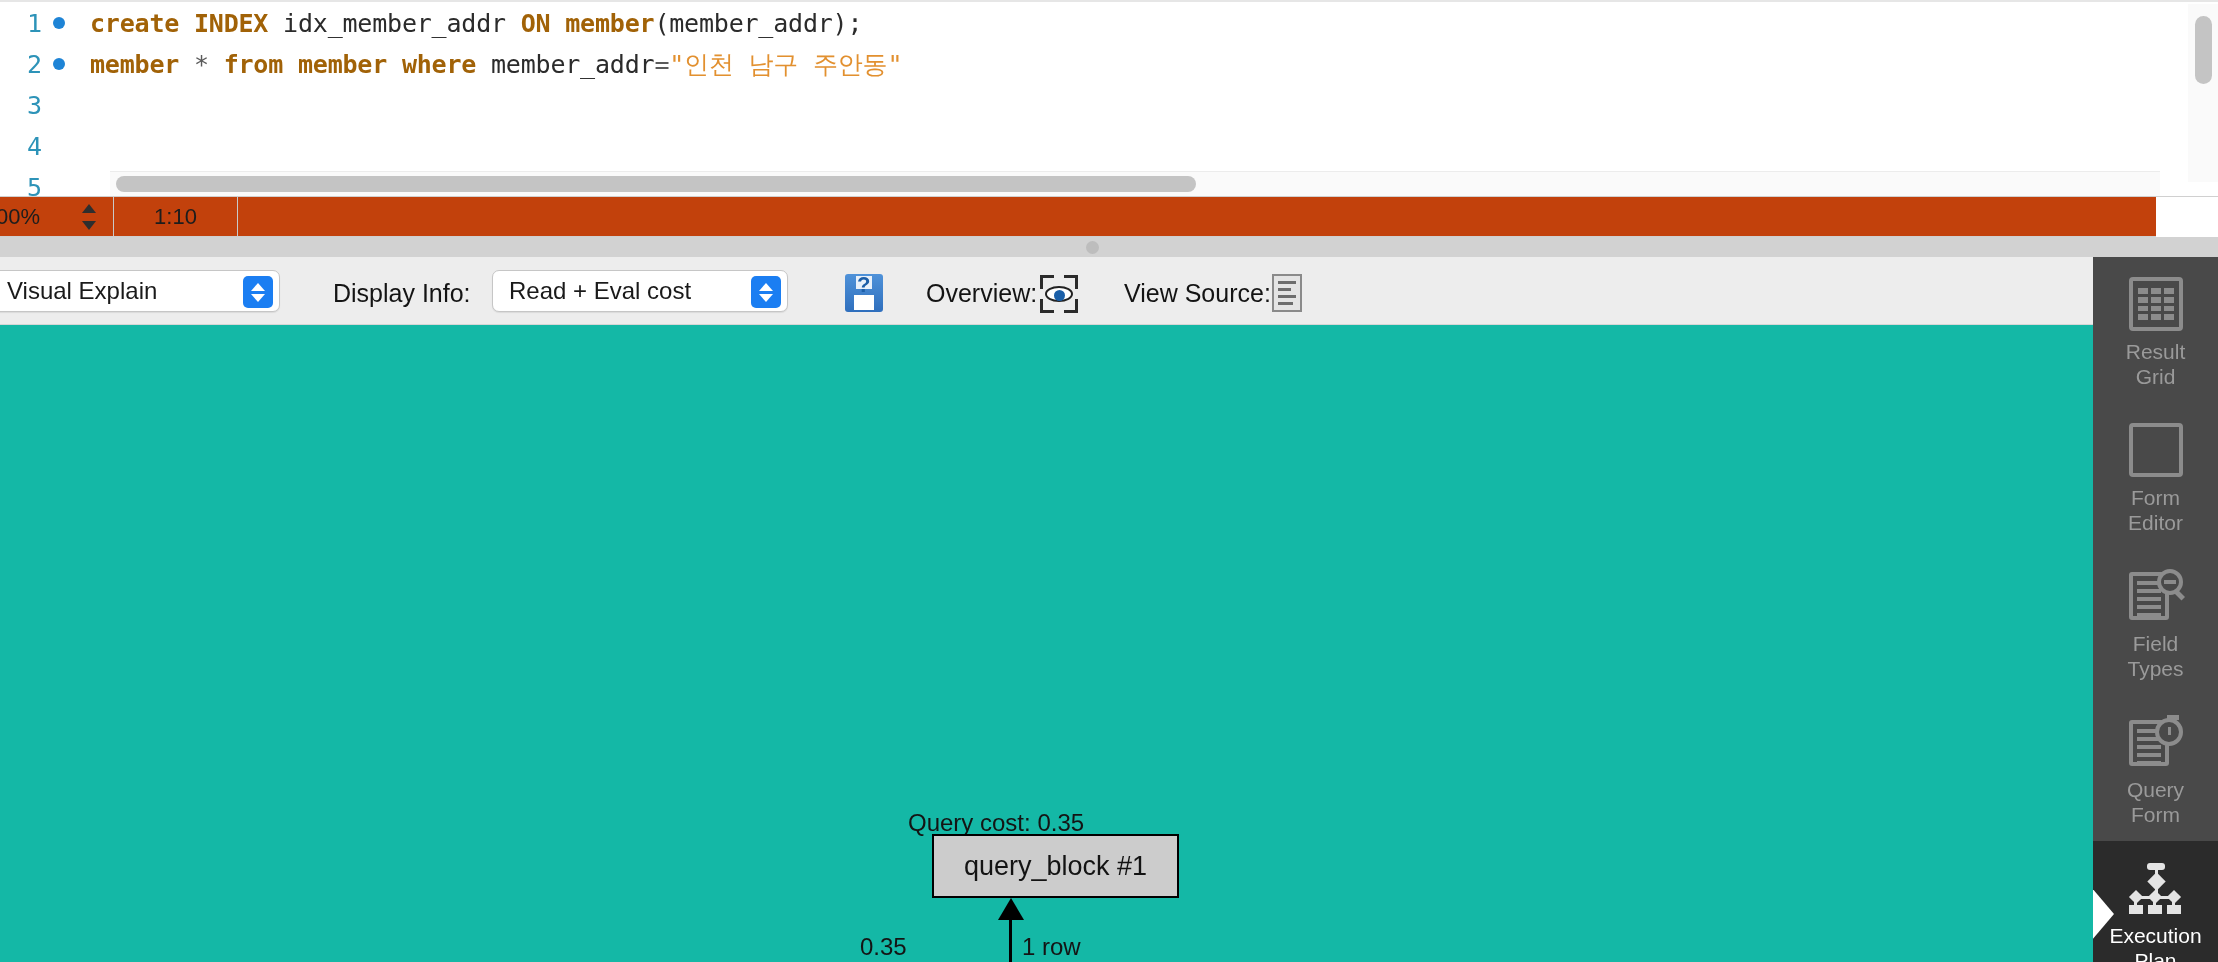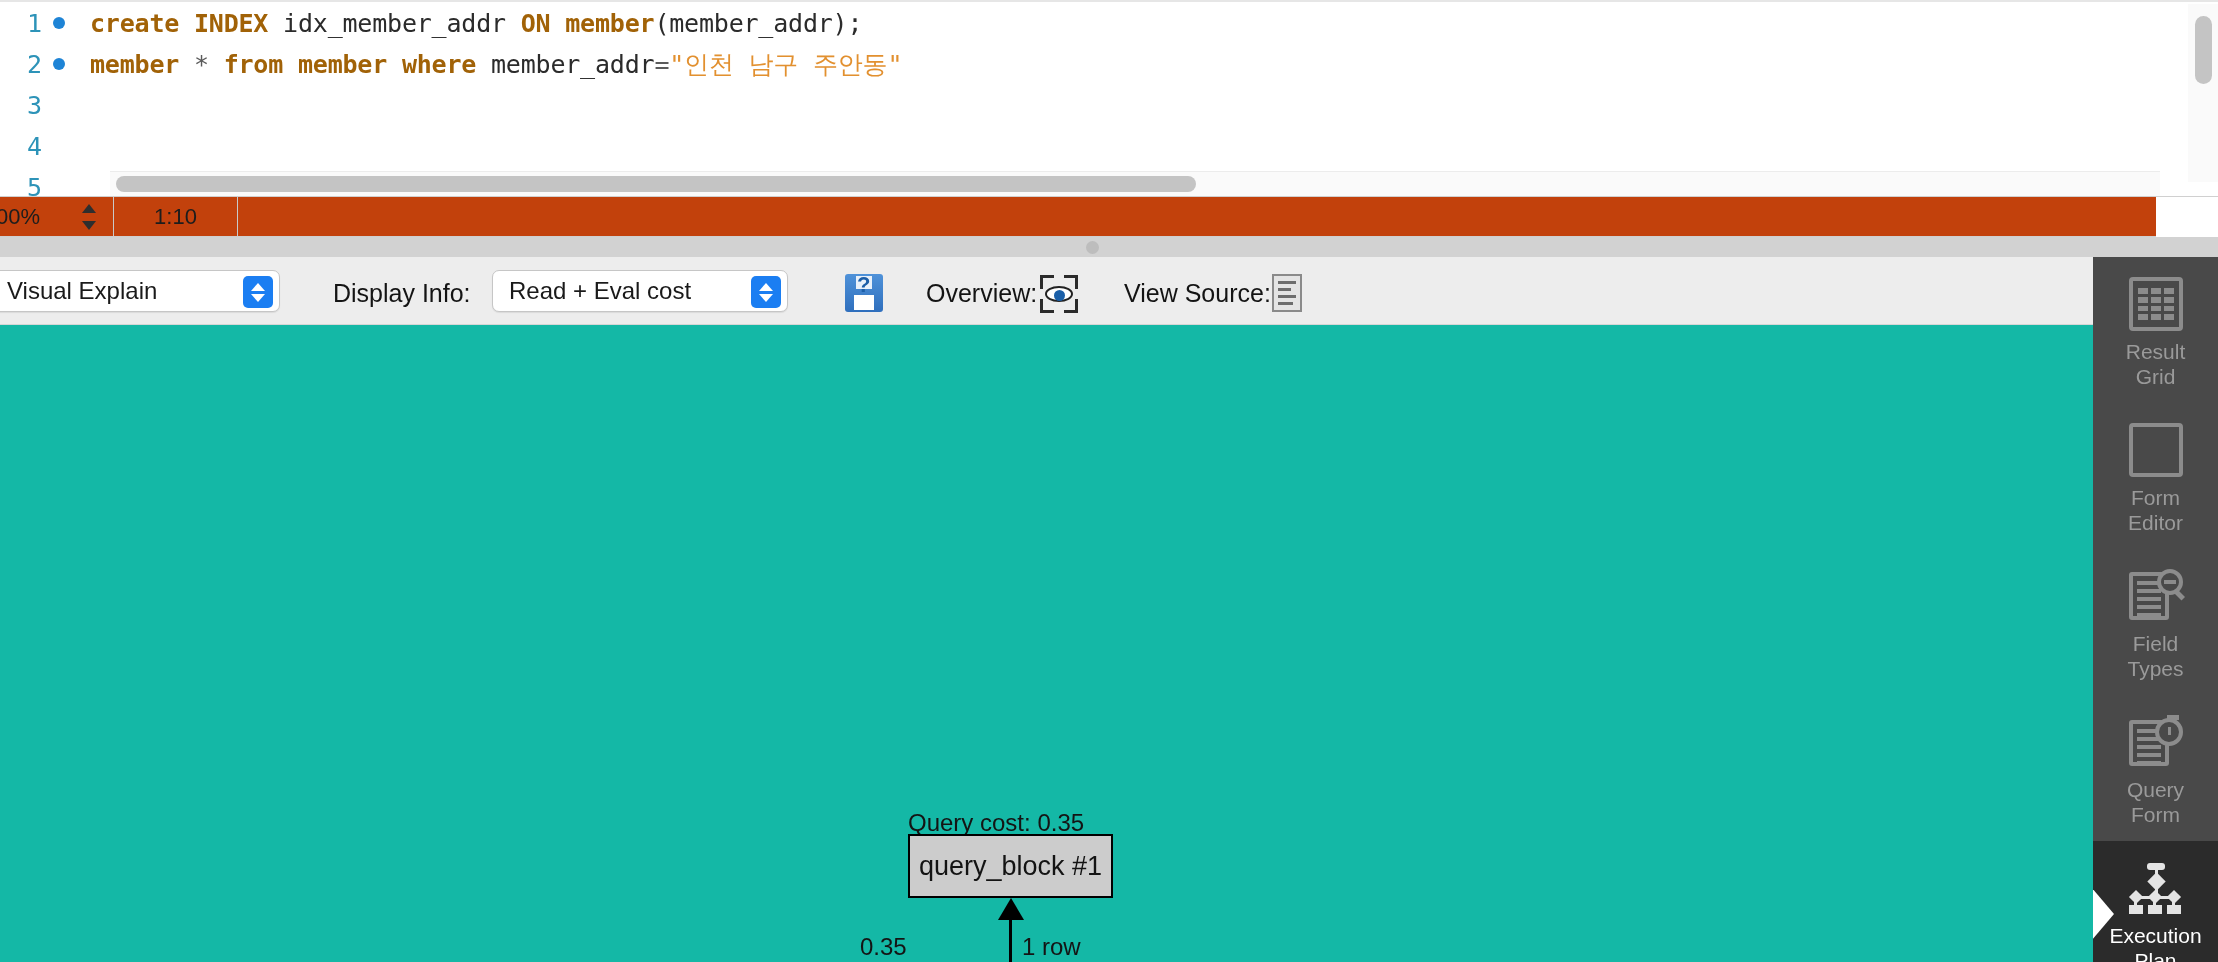--- a/index.html
+++ b/index.html
@@ -316,22 +316,22 @@
   }
   .query-cost {
     position: absolute;
     left: 908px; top: 484px;
     font-size: 24px;
     color: #141414;
     white-space: nowrap;
   }
   .qblock {
     position: absolute;
-    left: 908px; top: 509px;
-    width: 205px; height: 64px;
+    left: 932px; top: 509px;
+    width: 247px; height: 64px;
     background: #cccccc;
     border: 2px solid #000000;
     box-sizing: border-box;
     display: flex; align-items: center; justify-content: center;
     font-size: 27px;
     color: #131313;
   }
   .arrow-line {
     position: absolute;
     left: 1009px; top: 592px;

